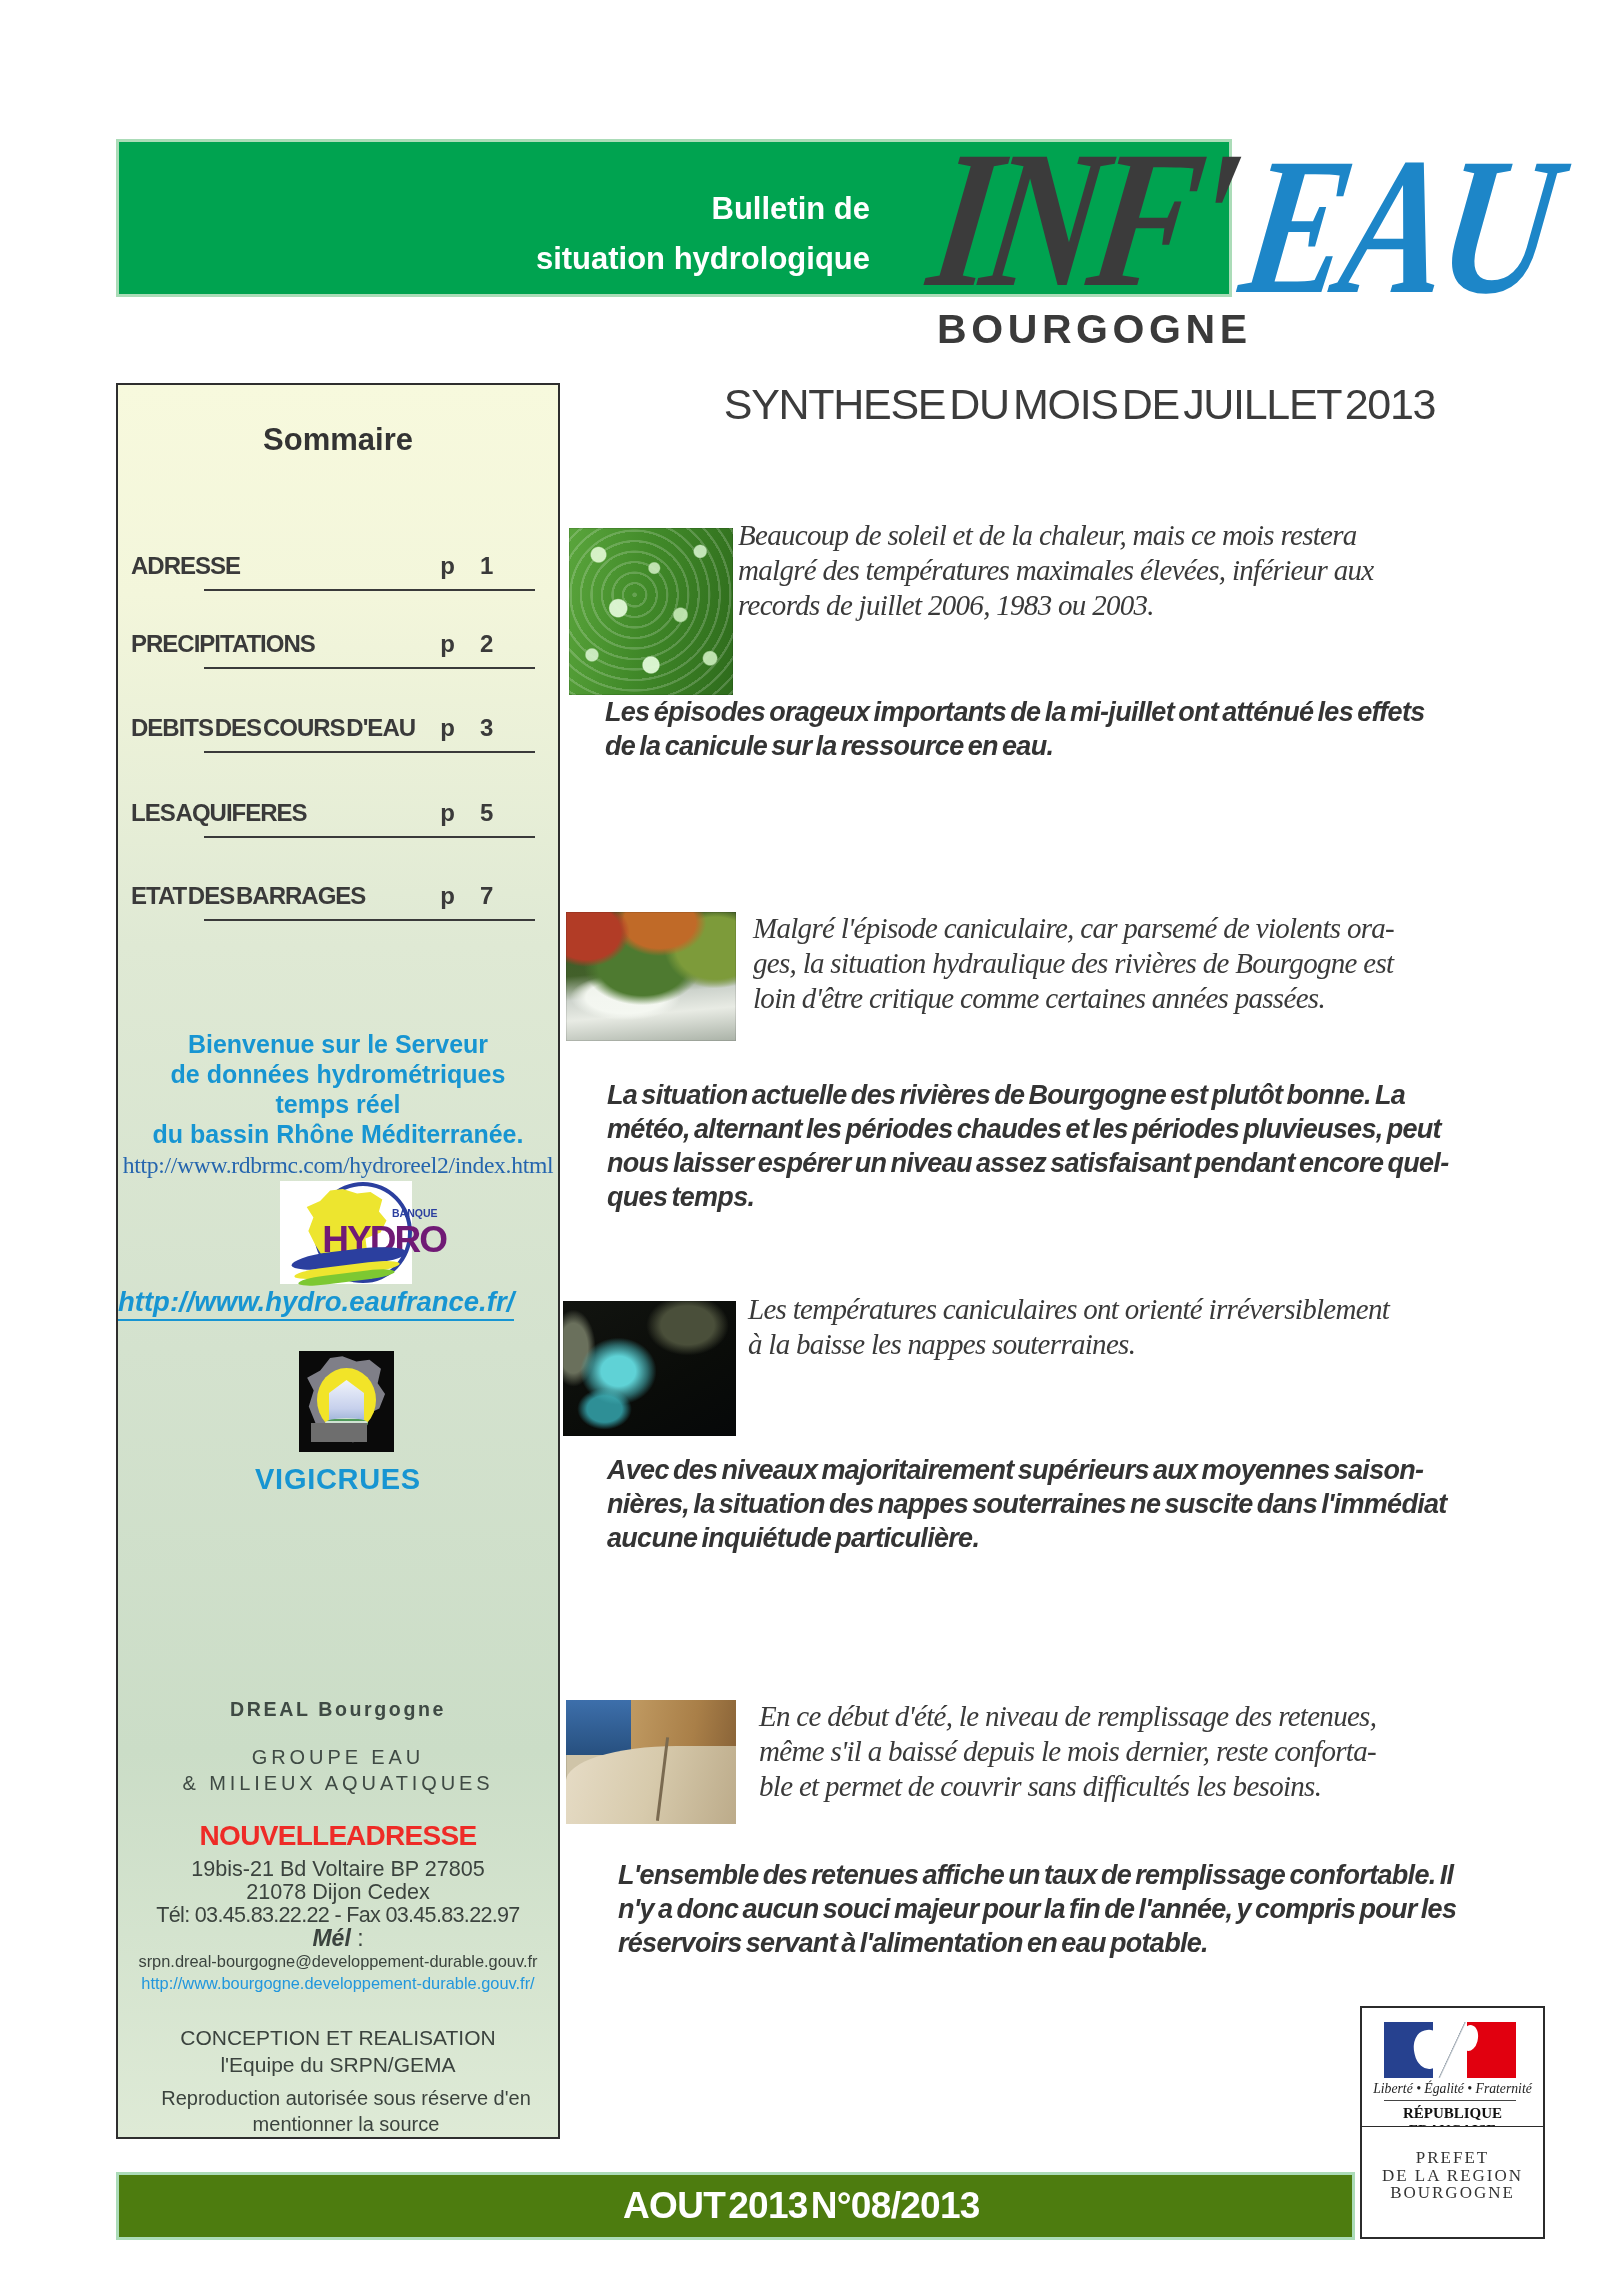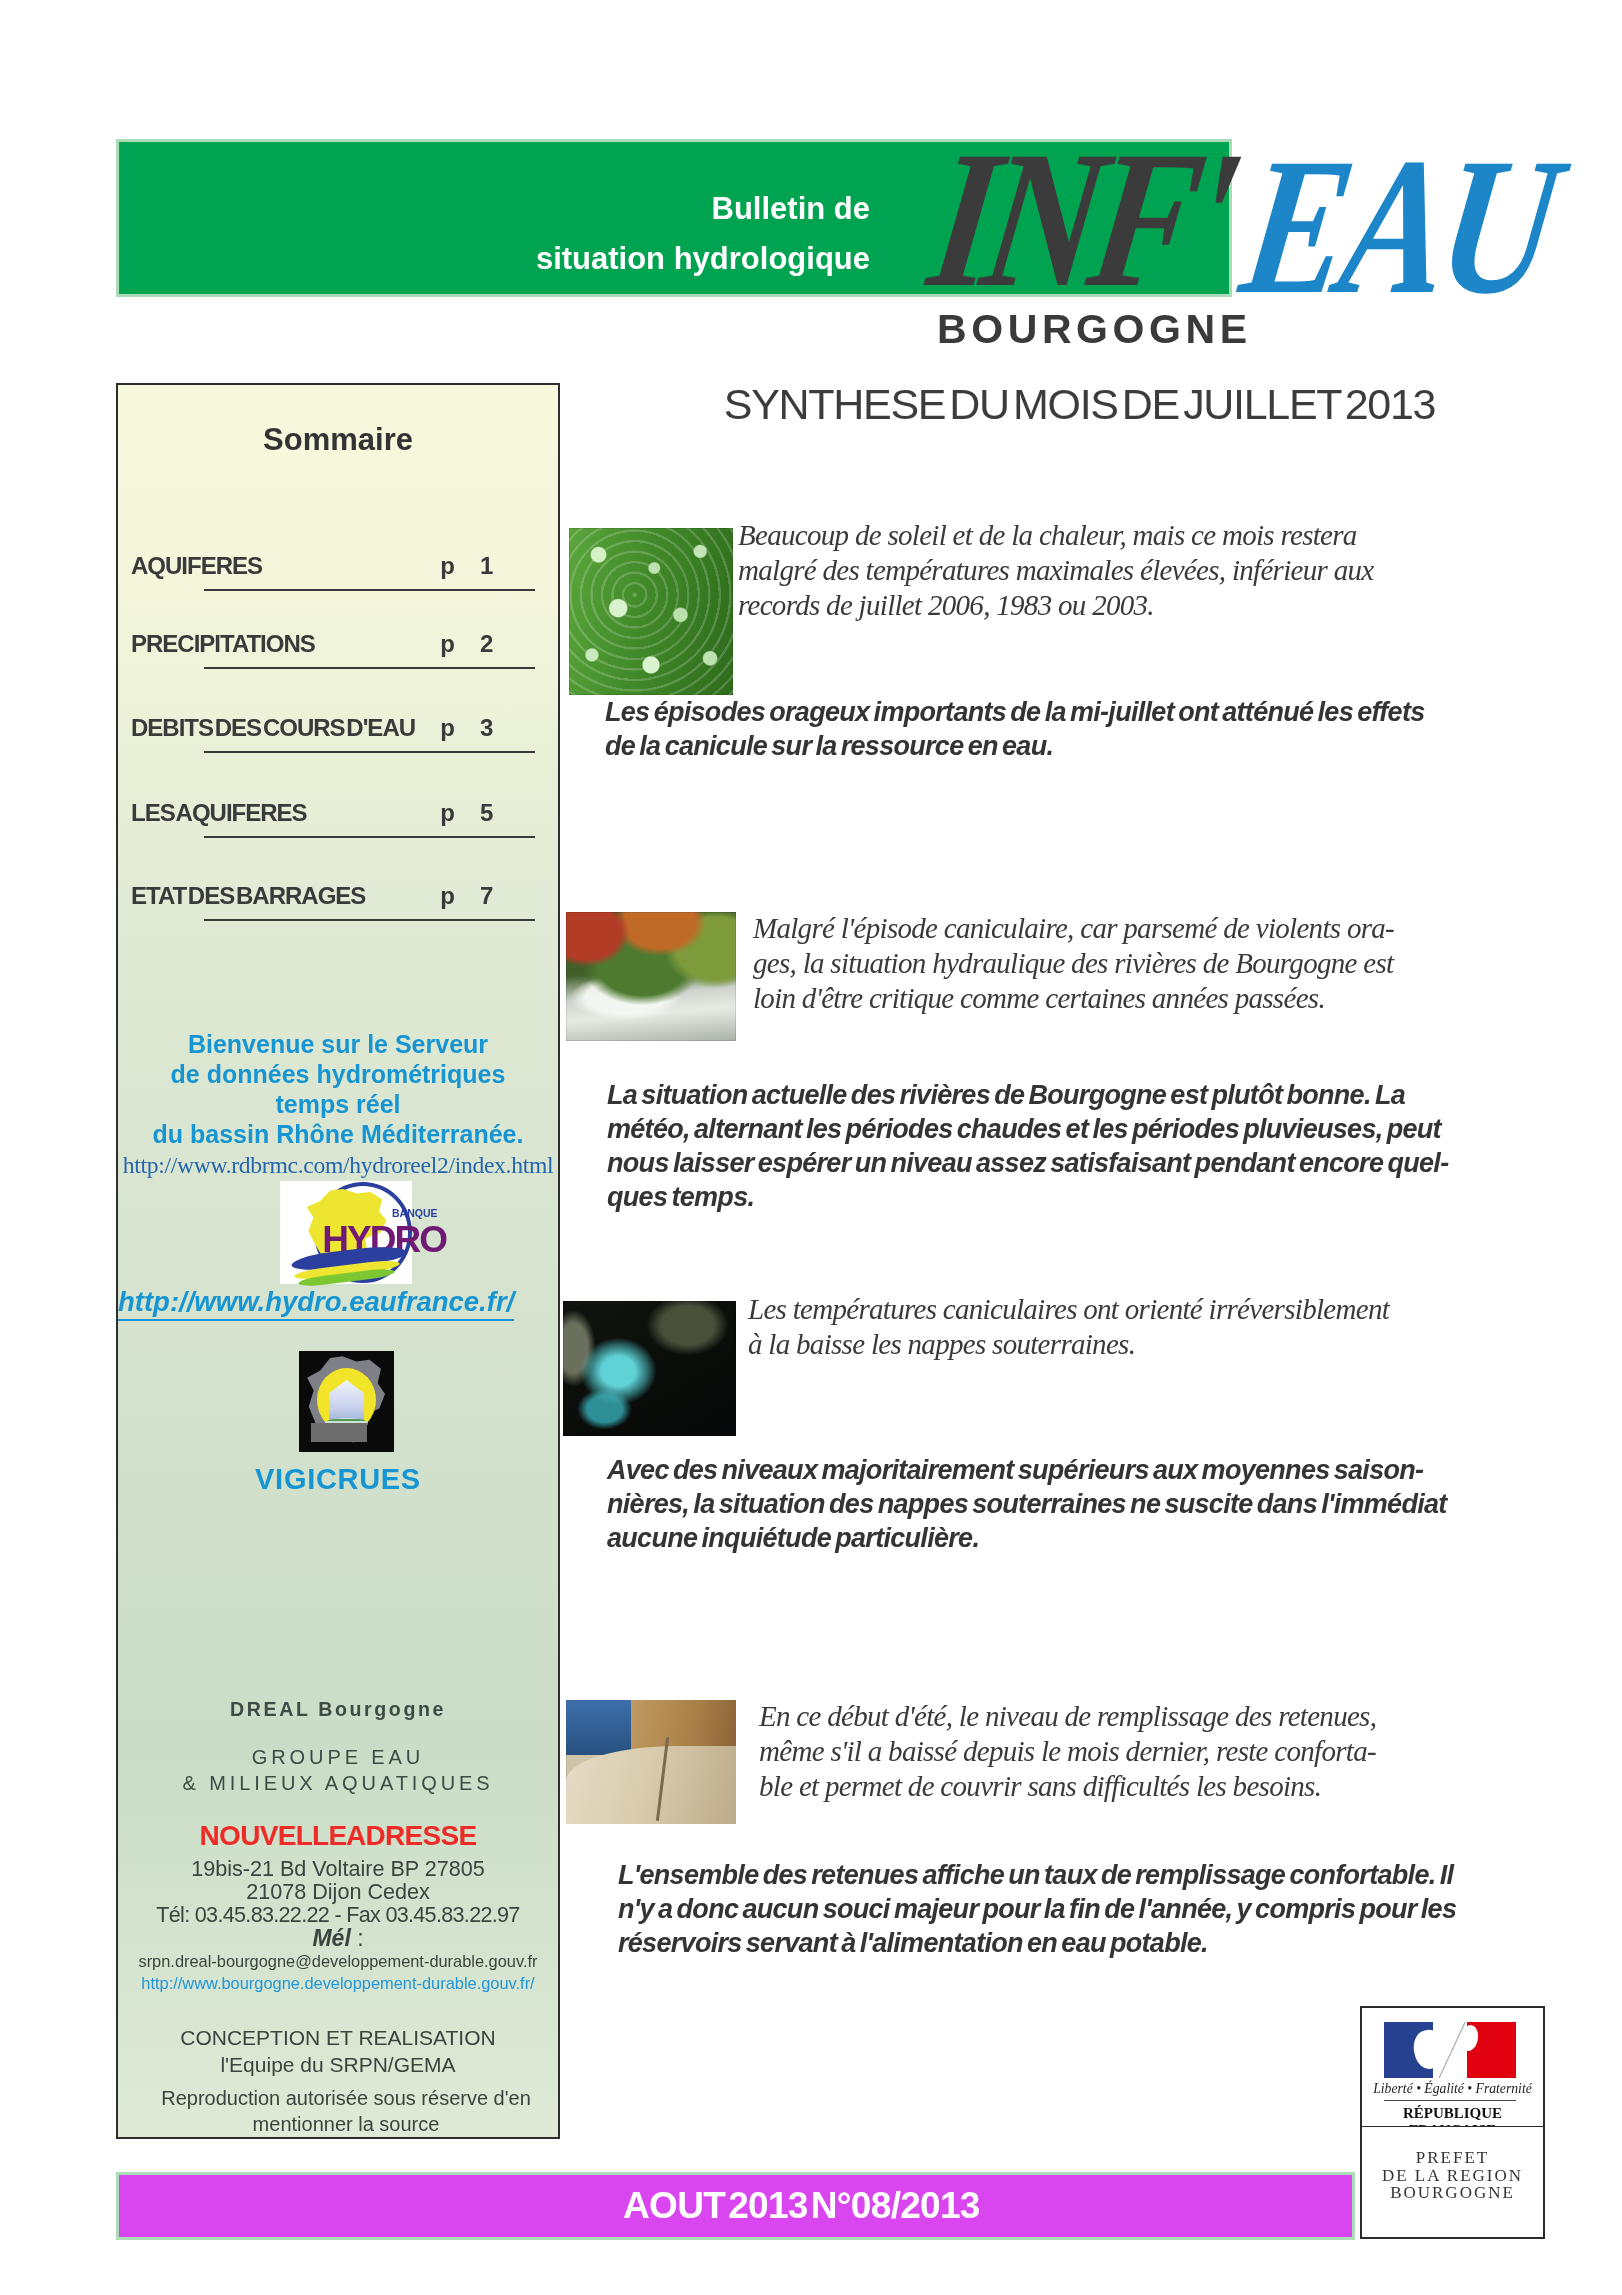--- a/index.html
+++ b/index.html
@@ -140,21 +140,21 @@
   .q1{left:738px;top:518px;width:795px;}
   .s1{left:605px;top:695px;width:929px;}
   .q2{left:753px;top:911px;width:785px;}
   .s2{left:607px;top:1078px;width:929px;}
   .q3{left:748px;top:1292px;width:795px;}
   .s3{left:607px;top:1453px;width:929px;}
   .q4{left:759px;top:1699px;width:785px;}
   .s4{left:618px;top:1858px;width:929px;}
 
   
-  .footer-bar{left:116px;top:2172px;width:1225px;height:62px;background:#d946ef;
+  .footer-bar{left:116px;top:2172px;width:1225px;height:62px;background:#4d7c0f;
               border:3.9px solid #ACDCB8;color:#ffffff;font-size:37px;font-weight:bold;
               text-align:center;line-height:62px;letter-spacing:-0.7px;word-spacing:-6.5px;
               padding-left:7.9px;box-sizing:content-box;}
   .footer-bar .inner{display:inline-block;transform:translateX(62px);}
 
   .rf-box{left:1360px;top:2006px;width:181px;height:118px;background:#fff;
           border:2px solid #2b2b2b;}
   .flag{position:absolute;left:22px;top:14.4px;width:132px;height:56px;display:flex;}
   .band-b{width:37%;height:100%;background:#26418F;position:relative;overflow:hidden;}
   .band-w{width:26%;height:100%;background:#ffffff;position:relative;
@@ -189,21 +189,21 @@
   <div class="abs logo-inf">INF'</div>
   <div class="abs logo-eau">EAU</div>
   <div class="abs logo-region">BOURGOGNE</div>
   <div class="abs page-title">SYNTHESE DU MOIS DE JUILLET 2013</div>
 
   <div class="abs sidebar">
     <div class="abs sommaire-title">Sommaire</div>
 
     <div class="abs toc-item toc-0">
       <div class="toc-line">
-        <span>AQUIFERES</span>
+        <span>ADRESSE</span>
         <span class="toc-p">p</span>
         <span class="toc-num">1</span>
       </div>
       <div class="toc-rule"></div>
     </div>
     <div class="abs toc-item toc-1">
       <div class="toc-line">
         <span>PRECIPITATIONS</span>
         <span class="toc-p">p</span>
         <span class="toc-num">2</span>

